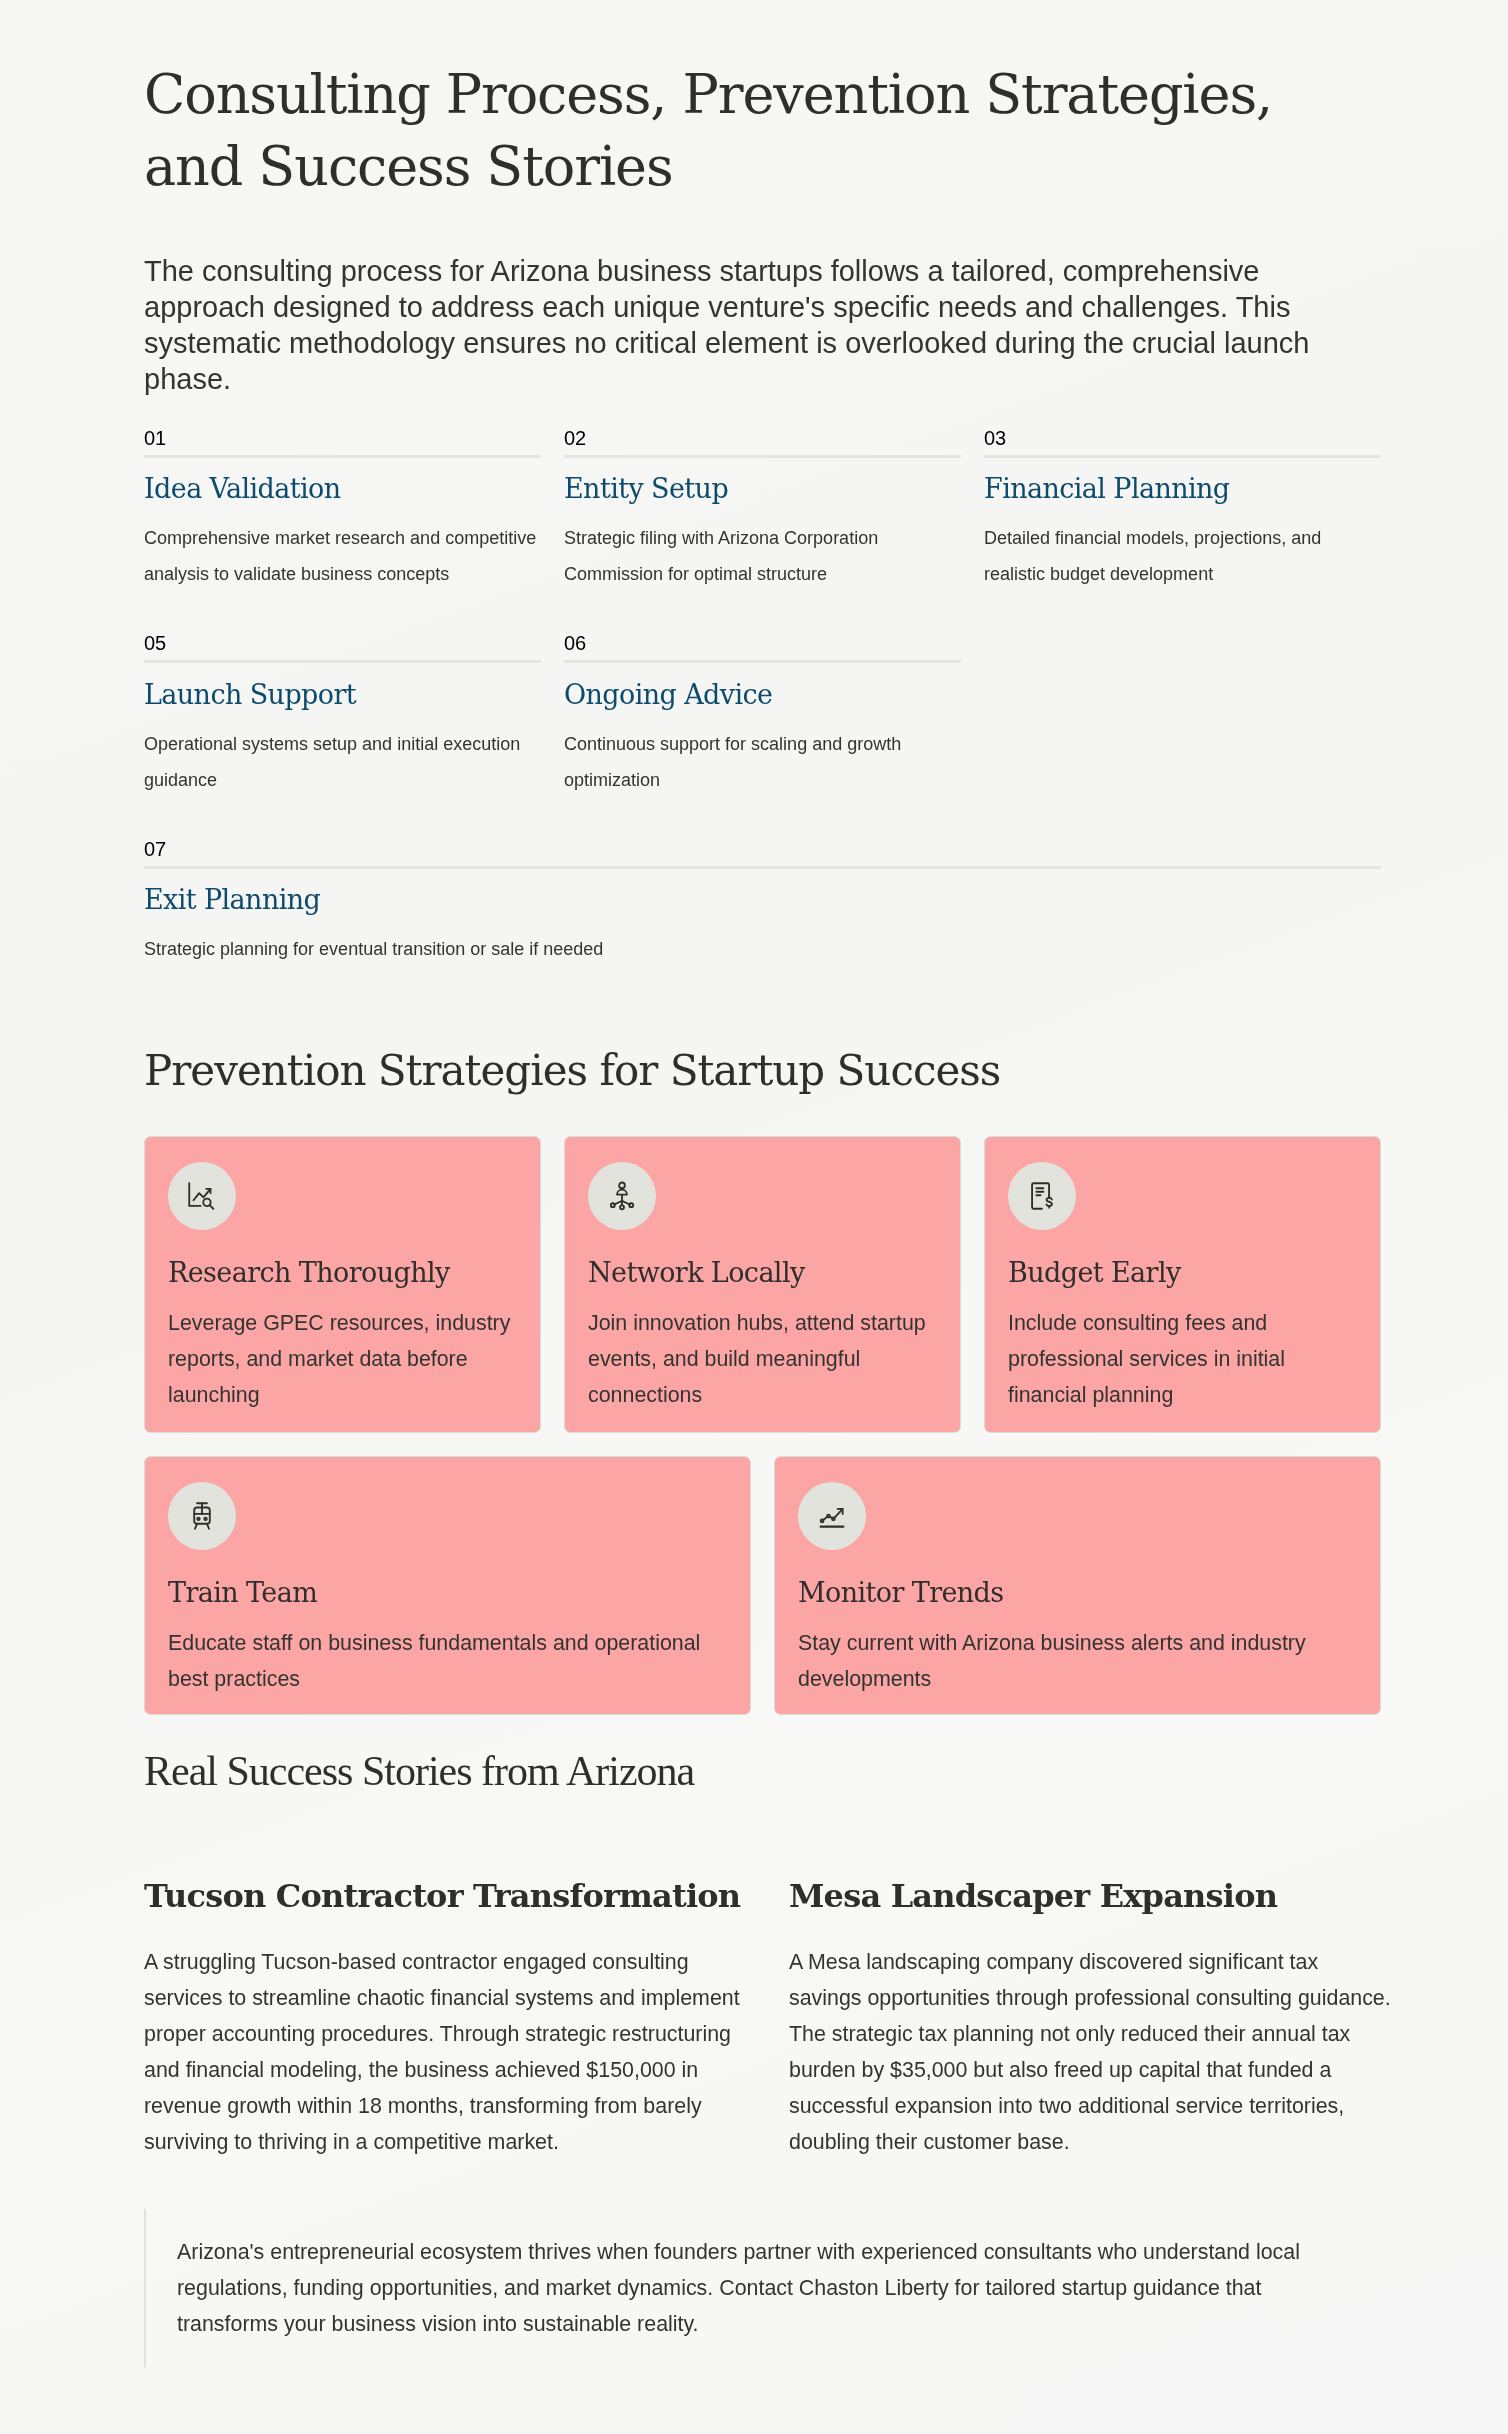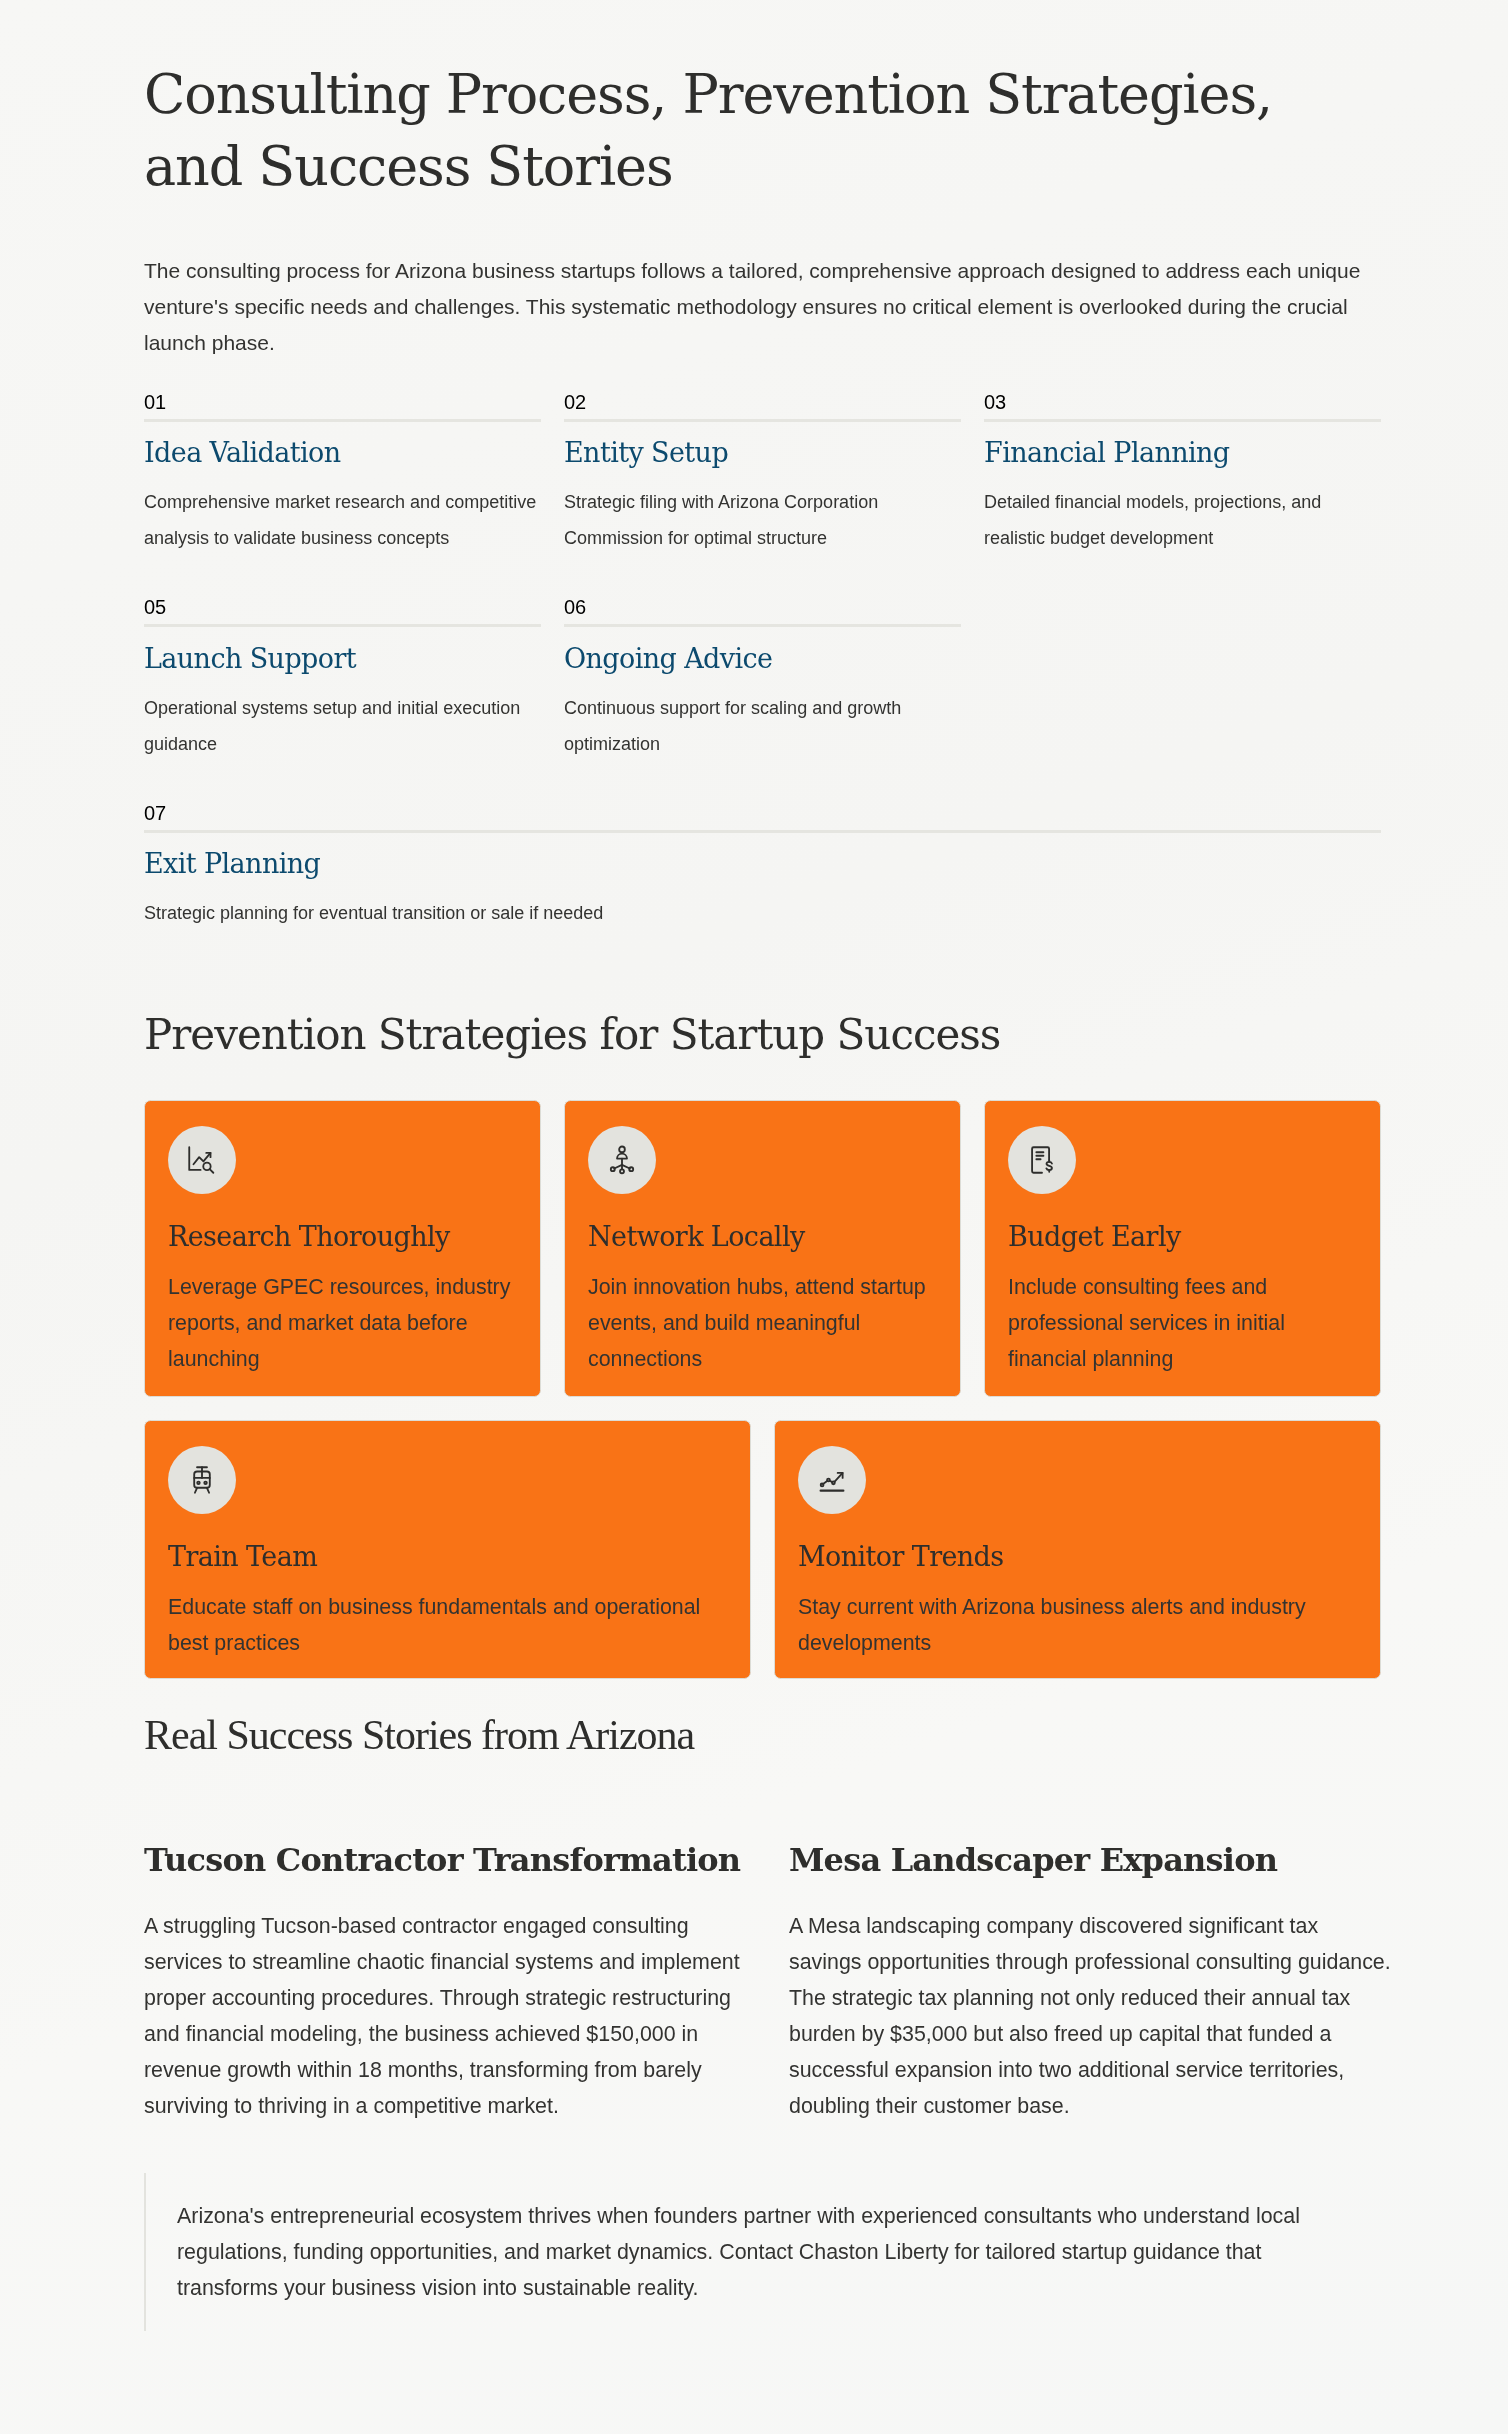--- a/index.html
+++ b/index.html
@@ -27,21 +27,21 @@
       font-weight: normal;
       font-size: 54px;
       line-height: 72px;
       letter-spacing: -1.1px;
       color: #2e2e2c;
       margin-top: 59px;
       width: 1236px;
     }
     .intro {
       font-family: "Liberation Sans", sans-serif;
-      font-size: 21px;
+      font-size: 29px;
       line-height: 36px;
       color: #333331;
       margin-top: 50px;
       width: 1236px;
     }
 
     
     .steps {
       display: grid;
       grid-template-columns: repeat(3, 397px);
@@ -95,21 +95,21 @@
       column-gap: 23px;
       margin-top: 38px;
     }
     .cards2 {
       display: grid;
       grid-template-columns: repeat(2, 607px);
       column-gap: 23px;
       margin-top: 23px;
     }
     .card {
-      background: #f97316;
+      background: #fca5a5;
       border: 1.9px solid #dcdcd6;
       border-radius: 6.7px;
       padding: 25px 23px 23px 23px;
     }
     .cards3 .card { height: 297px; }
     .cards2 .card { height: 259px; }
     .icon-wrap {
       width: 68px;
       height: 68px;
       border-radius: 50%;

